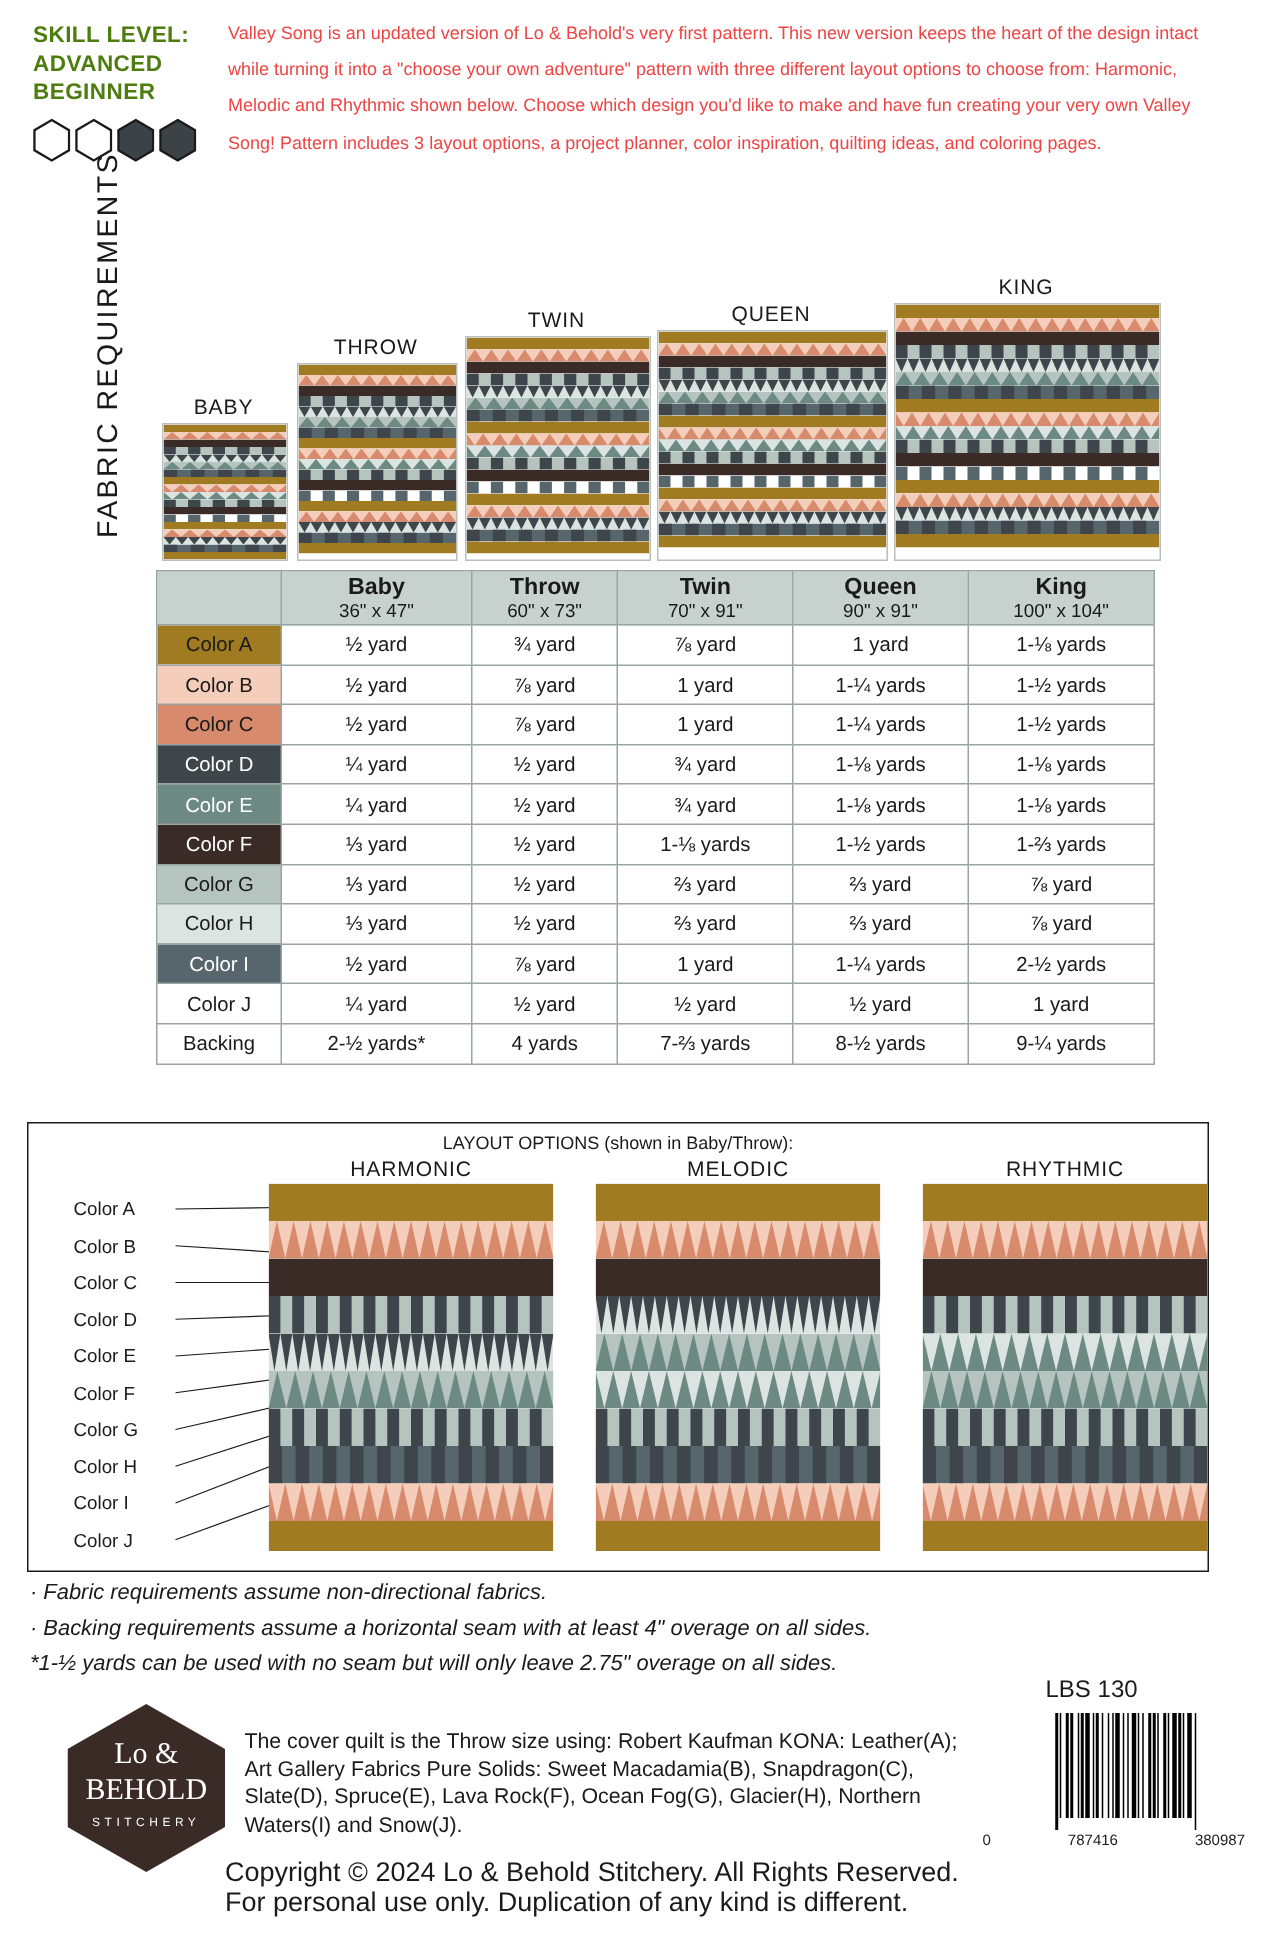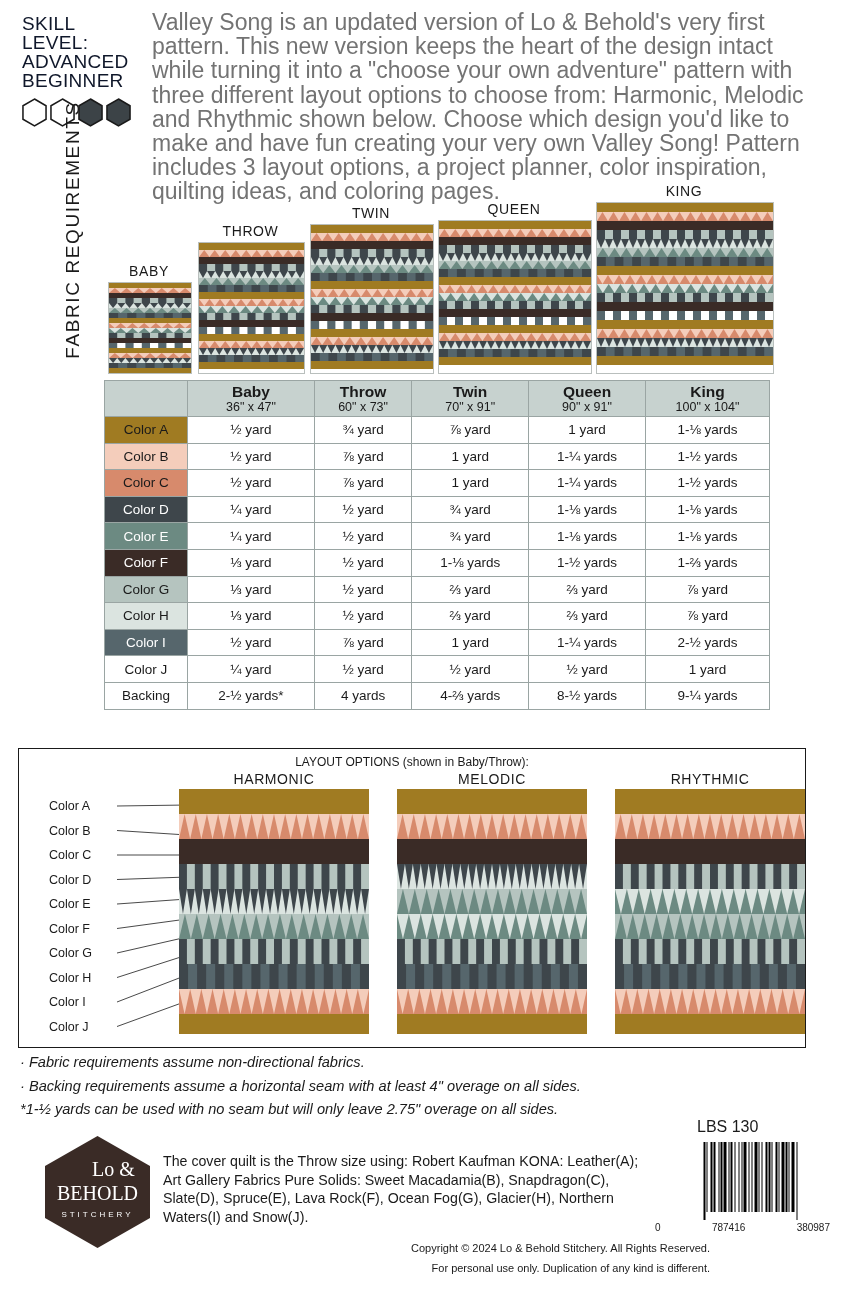--- a/index.html
+++ b/index.html
@@ -5,26 +5,26 @@
   html,body{margin:0;padding:0;}
   body{
     width:841px;height:1300px;background:#ffffff;
     font-family:"Liberation Sans", sans-serif;
     color:#1a1a1a;position:relative;overflow:hidden;
   }
   .page{position:relative;width:841px;height:1300px;}
 
   
   .skill{position:absolute;left:22px;top:14px;width:110px;}
-  .skill-line{font-size:19px;font-weight:normal;letter-spacing:.3px;line-height:19px;color:#0f172a;}
+  .skill-line{font-size:15px;font-weight:bold;letter-spacing:.3px;line-height:19px;color:#4d7c0f;}
   .hexrow{margin-top:8px;display:flex;gap:3px;}
   .hex{width:25px;height:29px;}
 
   .intro{position:absolute;left:152px;top:10px;width:672px;
-    font-size:23px;line-height:24.2px;color:#737373;}
+    font-size:12px;line-height:24.2px;color:#ef4444;}
 
   
   .sizes{position:absolute;left:0;top:182px;width:841px;height:190px;}
   .sizelabel{position:absolute;font-size:14px;letter-spacing:.6px;color:#1a1a1a;text-align:center;}
   .quilt{position:absolute;overflow:hidden;border:1px solid #b9bfbd;background:#fff;}
   .qband{width:100%;}
 
   
   .freq-label{position:absolute;left:62px;top:395px;width:330px;
     transform:rotate(-90deg);transform-origin:left top;
@@ -46,32 +46,32 @@
   .lo-legend div{font-size:12.5px;line-height:24.5px;color:#1a1a1a;}
   .leaderlines{position:absolute;left:0;top:0;width:786px;height:298px;pointer-events:none;}
 
   
   .notes{position:absolute;left:20px;top:1052px;width:800px;font-size:14.6px;line-height:21.5px;font-style:italic;}
   .notes div{margin-bottom:2px;}
 
   
   .logo{position:absolute;left:45px;top:1136px;width:105px;height:112px;}
   .logo-text1{position:absolute;left:0;top:22px;width:105px;text-align:center;color:#fff;
-      font-family:"Liberation Serif",serif;font-size:20px;margin-left:16px;}
+      font-family:"Liberation Serif",serif;font-size:20px;}
   .logo-text2{position:absolute;left:0;top:46px;width:105px;text-align:center;color:#fff;
       font-family:"Liberation Serif",serif;font-size:20px;}
   .logo-text3{position:absolute;left:0;top:74px;width:105px;text-align:center;color:#fff;
       font-size:8px;letter-spacing:3px;}
   .coverinfo{position:absolute;left:163px;top:1152px;width:480px;font-size:14.2px;line-height:18.6px;}
   .sku{position:absolute;left:697px;top:1118px;font-size:16px;}
   .barcode{position:absolute;left:686px;top:1142px;width:130px;height:80px;}
   .barcode-num{position:absolute;left:655px;top:1222px;width:175px;font-size:10px;
     display:flex;justify-content:space-between;}
-  .copyright{position:absolute;left:150px;top:1238px;width:560px;text-align:right;
-    font-size:11px;line-height:20px;}
+  .copyright{position:absolute;left:150px;top:1238px;width:560px;text-align:left;
+    font-size:18px;line-height:20px;}
 </style>
 </head>
 <body>
 
 <div class="page">
 
   <div class="skill">
     <div class="skill-line">SKILL LEVEL:</div>
     <div class="skill-line">ADVANCED</div>
     <div class="skill-line">BEGINNER</div>
@@ -1305,21 +1305,21 @@
           <td>¼ yard</td>
           <td>½ yard</td>
           <td>½ yard</td>
           <td>½ yard</td>
           <td>1 yard</td>
         </tr>
         <tr>
           <td class="colorcell" style="background: rgb(255, 255, 255); color: rgb(26, 26, 26);">Backing</td>
           <td>2-½ yards*</td>
           <td>4 yards</td>
-          <td>4-⅔ yards</td>
+          <td>7-⅔ yards</td>
           <td>8-½ yards</td>
           <td>9-¼ yards</td>
         </tr>
       </tbody>
   </table>
 
   <div class="layoutbox">
     <div class="lo-title">LAYOUT OPTIONS (shown in Baby/Throw):</div>
     <div class="lo-legend" id="lo-legend">
         <div>Color A</div>

